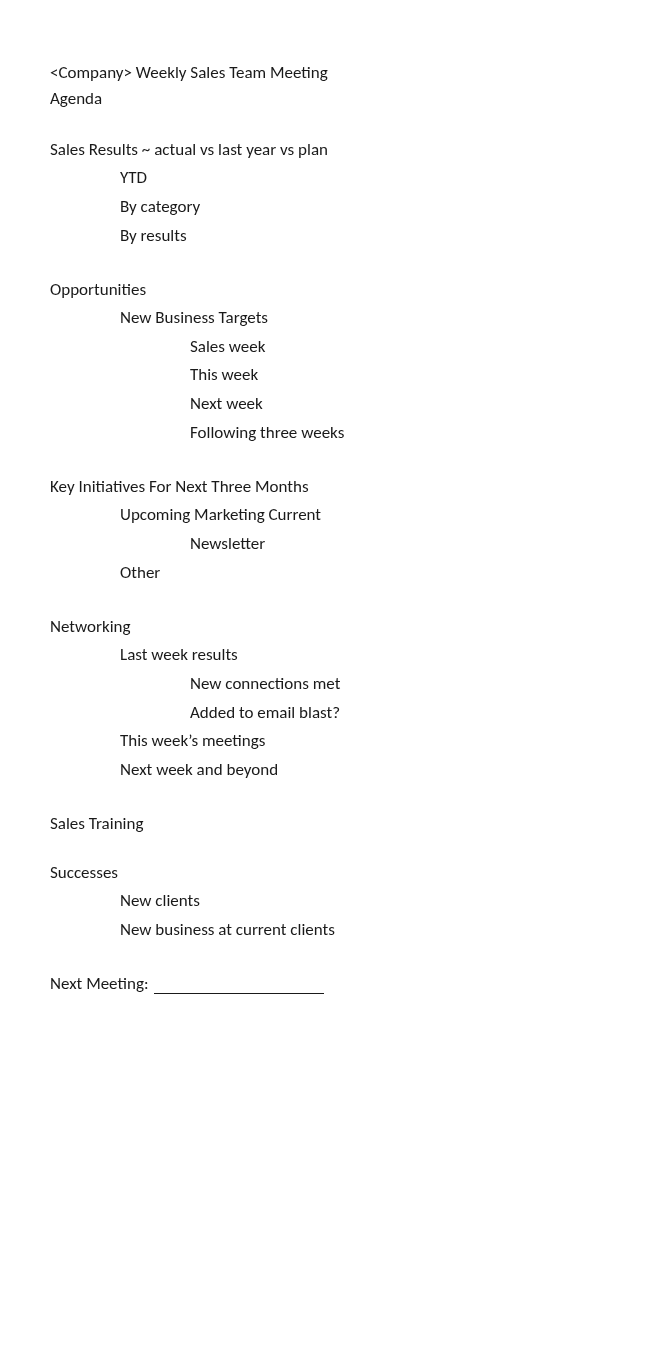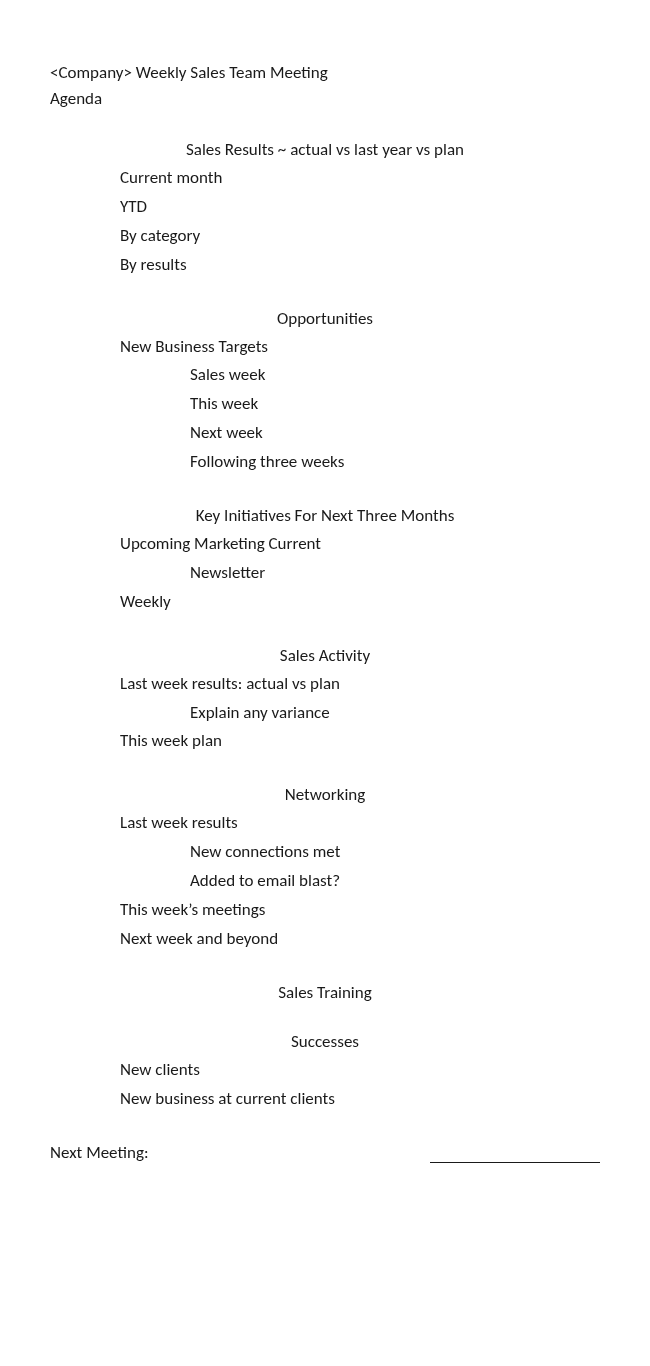--- a/index.html
+++ b/index.html
@@ -33,41 +33,39 @@
     }
 
     .section {
       margin-bottom: 28px;
     }
 
     .section-header {
       font-size: 17px;
       font-weight: 400;
       margin-bottom: 4px;
-      text-align: center;
     }
 
     .level-1 {
       padding-left: 70px;
       font-size: 17px;
       line-height: 1.7;
     }
 
     .level-2 {
       padding-left: 140px;
       font-size: 17px;
       line-height: 1.7;
     }
 
     .next-meeting-line {
       margin-top: 8px;
       font-size: 17px;
       display: flex;
       align-items: flex-end;
-      justify-content: space-between;
     }
 
     .underline-fill {
       display: inline-block;
       width: 170px;
       border-bottom: 1px solid #1a1a1a;
       margin-left: 6px;
       height: 20px;
     }
   </style>
@@ -77,44 +75,37 @@
 <div class="agenda-container">
 
   <div class="title-block">
     <div class="title-line">&lt;Company&gt; Weekly Sales Team Meeting</div>
     <div class="title-line">Agenda</div>
   </div>
 
   <div id="sections-container">
       <div class="section">
         <div class="section-header">Sales Results ~ actual vs last year vs plan</div>
-        <div class="level-1">Current month</div>
         <div class="level-1">YTD</div>
         <div class="level-1">By category</div>
         <div class="level-1">By results</div>
       </div>
       <div class="section">
         <div class="section-header">Opportunities</div>
         <div class="level-1">New Business Targets</div>
         <div class="level-2">Sales week</div>
         <div class="level-2">This week</div>
         <div class="level-2">Next week</div>
         <div class="level-2">Following three weeks</div>
       </div>
       <div class="section">
         <div class="section-header">Key Initiatives For Next Three Months</div>
         <div class="level-1">Upcoming Marketing Current</div>
         <div class="level-2">Newsletter</div>
-        <div class="level-1">Weekly</div>
-      </div>
-      <div class="section">
-        <div class="section-header">Sales Activity</div>
-        <div class="level-1">Last week results: actual vs plan</div>
-        <div class="level-2">Explain any variance</div>
-        <div class="level-1">This week plan</div>
+        <div class="level-1">Other</div>
       </div>
       <div class="section">
         <div class="section-header">Networking</div>
         <div class="level-1">Last week results</div>
         <div class="level-2">New connections met</div>
         <div class="level-2">Added to email blast?</div>
         <div class="level-1">This week’s meetings</div>
         <div class="level-1">Next week and beyond</div>
       </div>
       <div class="section">

